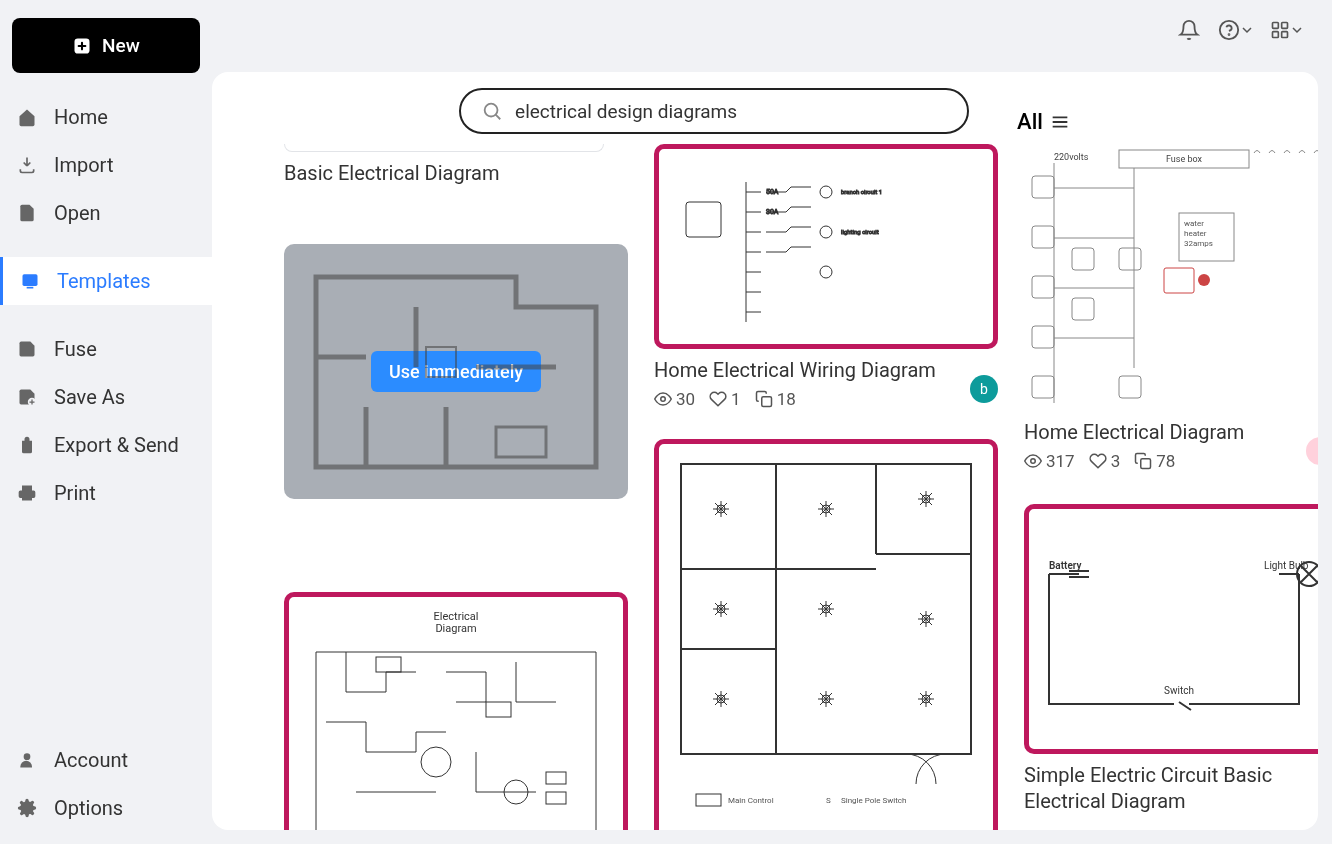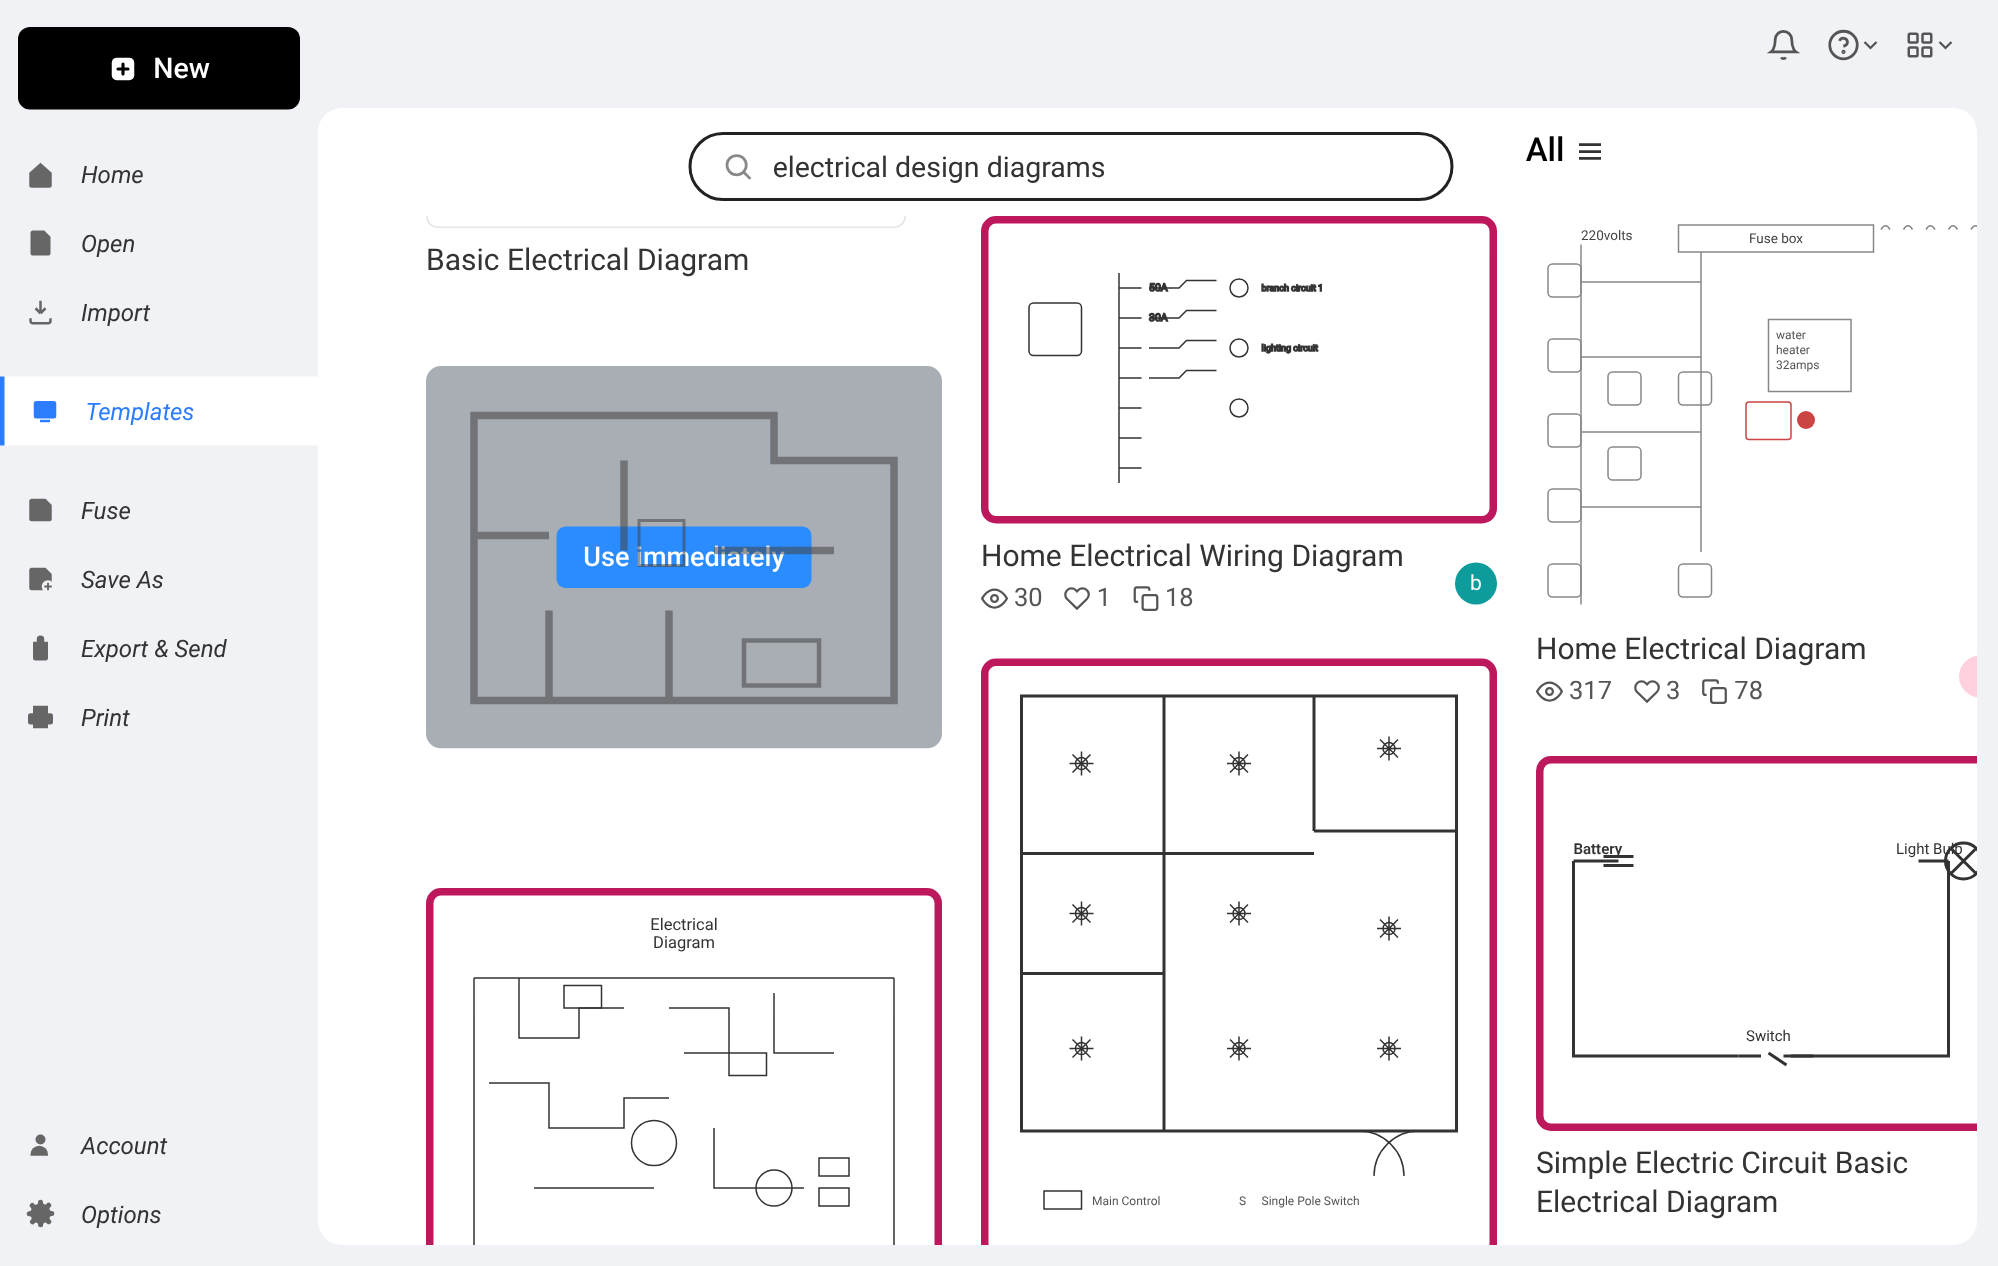--- a/index.html
+++ b/index.html
@@ -1,28 +1,28 @@
 <!DOCTYPE html>
 <html><head>
 <meta charset="utf-8">
 <style>
 * { margin: 0; padding: 0; box-sizing: border-box; font-family: -apple-system, BlinkMacSystemFont, "Segoe UI", Roboto, sans-serif; }
 body { background: #f1f2f5; width: 1332px; height: 844px; overflow: hidden; border-radius: 20px; }
 .topbar { position: absolute; top: 0; right: 0; height: 60px; display: flex; align-items: center; gap: 18px; padding-right: 30px; }
 .topbar .ticon { color: #555; cursor: pointer; }
 .sidebar { position: absolute; left: 0; top: 0; width: 212px; height: 100%; background: #f1f2f5; padding-top: 18px; }
 .new-btn { margin: 0 12px 20px 12px; background: #000; color: #fff; border-radius: 8px; height: 55px; display: flex; align-items: center; justify-content: center; gap: 10px; font-size: 19px; font-weight: 500; cursor: pointer; }
-.nav-item { display: flex; align-items: center; gap: 16px; padding: 12px 16px; font-size: 16px; color: #333; cursor: pointer; font-style: italic; }
+.nav-item { display: flex; align-items: center; gap: 16px; padding: 12px 16px; font-size: 20px; color: #333; cursor: pointer; }
 .nav-item.active { color: #2b7cff; background: #fff; border-left: 3px solid #2b7cff; }
 .nav-item .nicon { width: 22px; height: 22px; display: flex; align-items: center; justify-content: center; color: #666; }
 .nav-item.active .nicon { color: #2b7cff; }
 .nav-sep { height: 20px; }
 .bottom-nav { position: absolute; bottom: 12px; width: 100%; }
 .main { position: absolute; left: 212px; top: 72px; right: 14px; bottom: 14px; background: #fff; border-radius: 16px; padding: 16px 24px; overflow: hidden; }
-.searchbar { display: flex; align-items: flex-start; justify-content: center; gap: 18px; margin-bottom: 4px; }
+.searchbar { display: flex; align-items: flex-end; justify-content: center; gap: 18px; margin-bottom: 4px; }
 .searchbox { display: flex; align-items: center; gap: 12px; width: 510px; height: 46px; border: 2px solid #222; border-radius: 26px; padding: 0 20px; }
 .searchbox input { border: none; outline: none; font-size: 19px; flex: 1; color: #333; background: transparent; }
 .filter { display: flex; align-items: center; gap: 6px; font-size: 22px; font-weight: 500; cursor: pointer; margin-left: 30px; }
 .grid { position: relative; margin-top: 10px; }
 .card { position: absolute; }
 .thumb { width: 100%; background: #fff; border: 5px solid #be185d; border-radius: 10px; overflow: hidden; position: relative; cursor: pointer; display:flex; align-items:center; justify-content:center; }
 .thumb.hover { background: #a9aeb5; border-color: transparent; display:flex; align-items:center; justify-content:center; }
 .use-btn { background: #2b8cff; color: #fff; padding: 10px 18px; border-radius: 6px; font-size: 18px; font-weight: 500; }
 .title { font-size: 20px; color: #333; margin-top: 8px; line-height: 1.3; }
 .meta { display: flex; align-items: center; gap: 14px; margin-top: 6px; font-size: 17px; color: #555; }
@@ -78,32 +78,32 @@
     <span class="nicon">
         <svg width="20" height="20" viewBox="0 0 24 24" fill="currentColor">
           <path d="M3 11l9-8 9 8v10a2 2 0 01-2 2H5a2 2 0 01-2-2z"></path>
         </svg>
       </span>
     <span>Home</span>
   </div>
   <div class="nav-item">
     <span class="nicon">
         <svg width="20" height="20" viewBox="0 0 24 24" fill="currentColor">
+          <path d="M12 3v10m0 0l-4-4m4 4l4-4M4 17v2a2 2 0 002 2h12a2 2 0 002-2v-2" stroke="currentColor" stroke-width="2" fill="none"></path>
+        </svg>
+      </span>
+    <span>Import</span>
+  </div>
+  <div class="nav-item">
+    <span class="nicon">
+        <svg width="20" height="20" viewBox="0 0 24 24" fill="currentColor">
           <path d="M6 2h9l5 5v13a2 2 0 01-2 2H6a2 2 0 01-2-2V4a2 2 0 012-2z"></path>
         </svg>
       </span>
     <span>Open</span>
-  </div>
-  <div class="nav-item">
-    <span class="nicon">
-        <svg width="20" height="20" viewBox="0 0 24 24" fill="currentColor">
-          <path d="M12 3v10m0 0l-4-4m4 4l4-4M4 17v2a2 2 0 002 2h12a2 2 0 002-2v-2" stroke="currentColor" stroke-width="2" fill="none"></path>
-        </svg>
-      </span>
-    <span>Import</span>
   </div>
   <div class="nav-sep"></div>
   <div class="nav-item active">
     <span class="nicon">
         <svg width="20" height="20" viewBox="0 0 24 24" fill="currentColor">
           <rect x="3" y="4" width="18" height="14" rx="2"></rect>
           <path d="M8 20h8" stroke="currentColor" stroke-width="2"></path>
         </svg>
       </span>
     <span>Templates</span>

